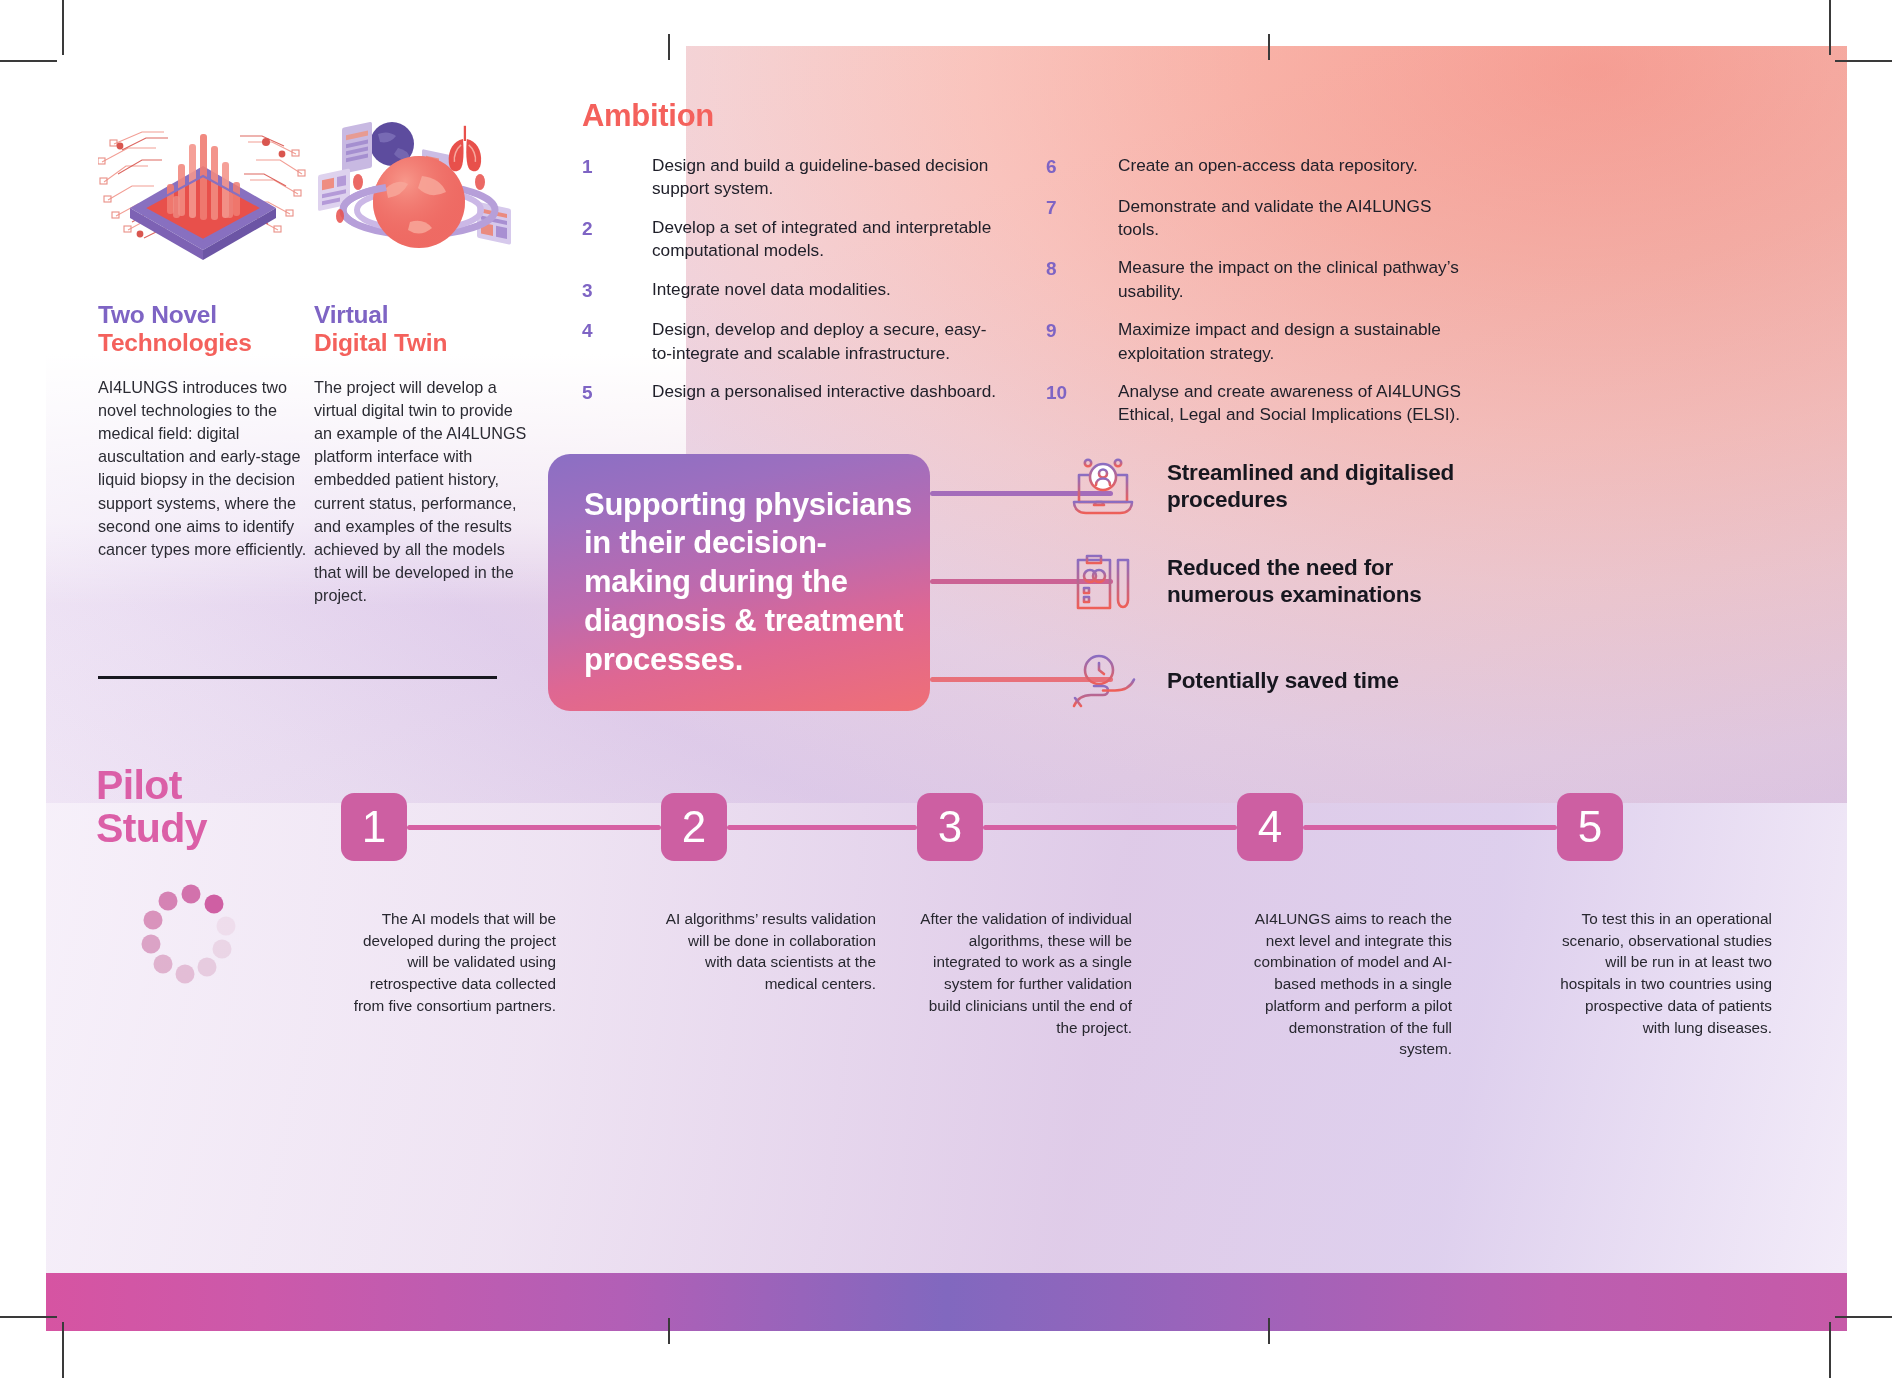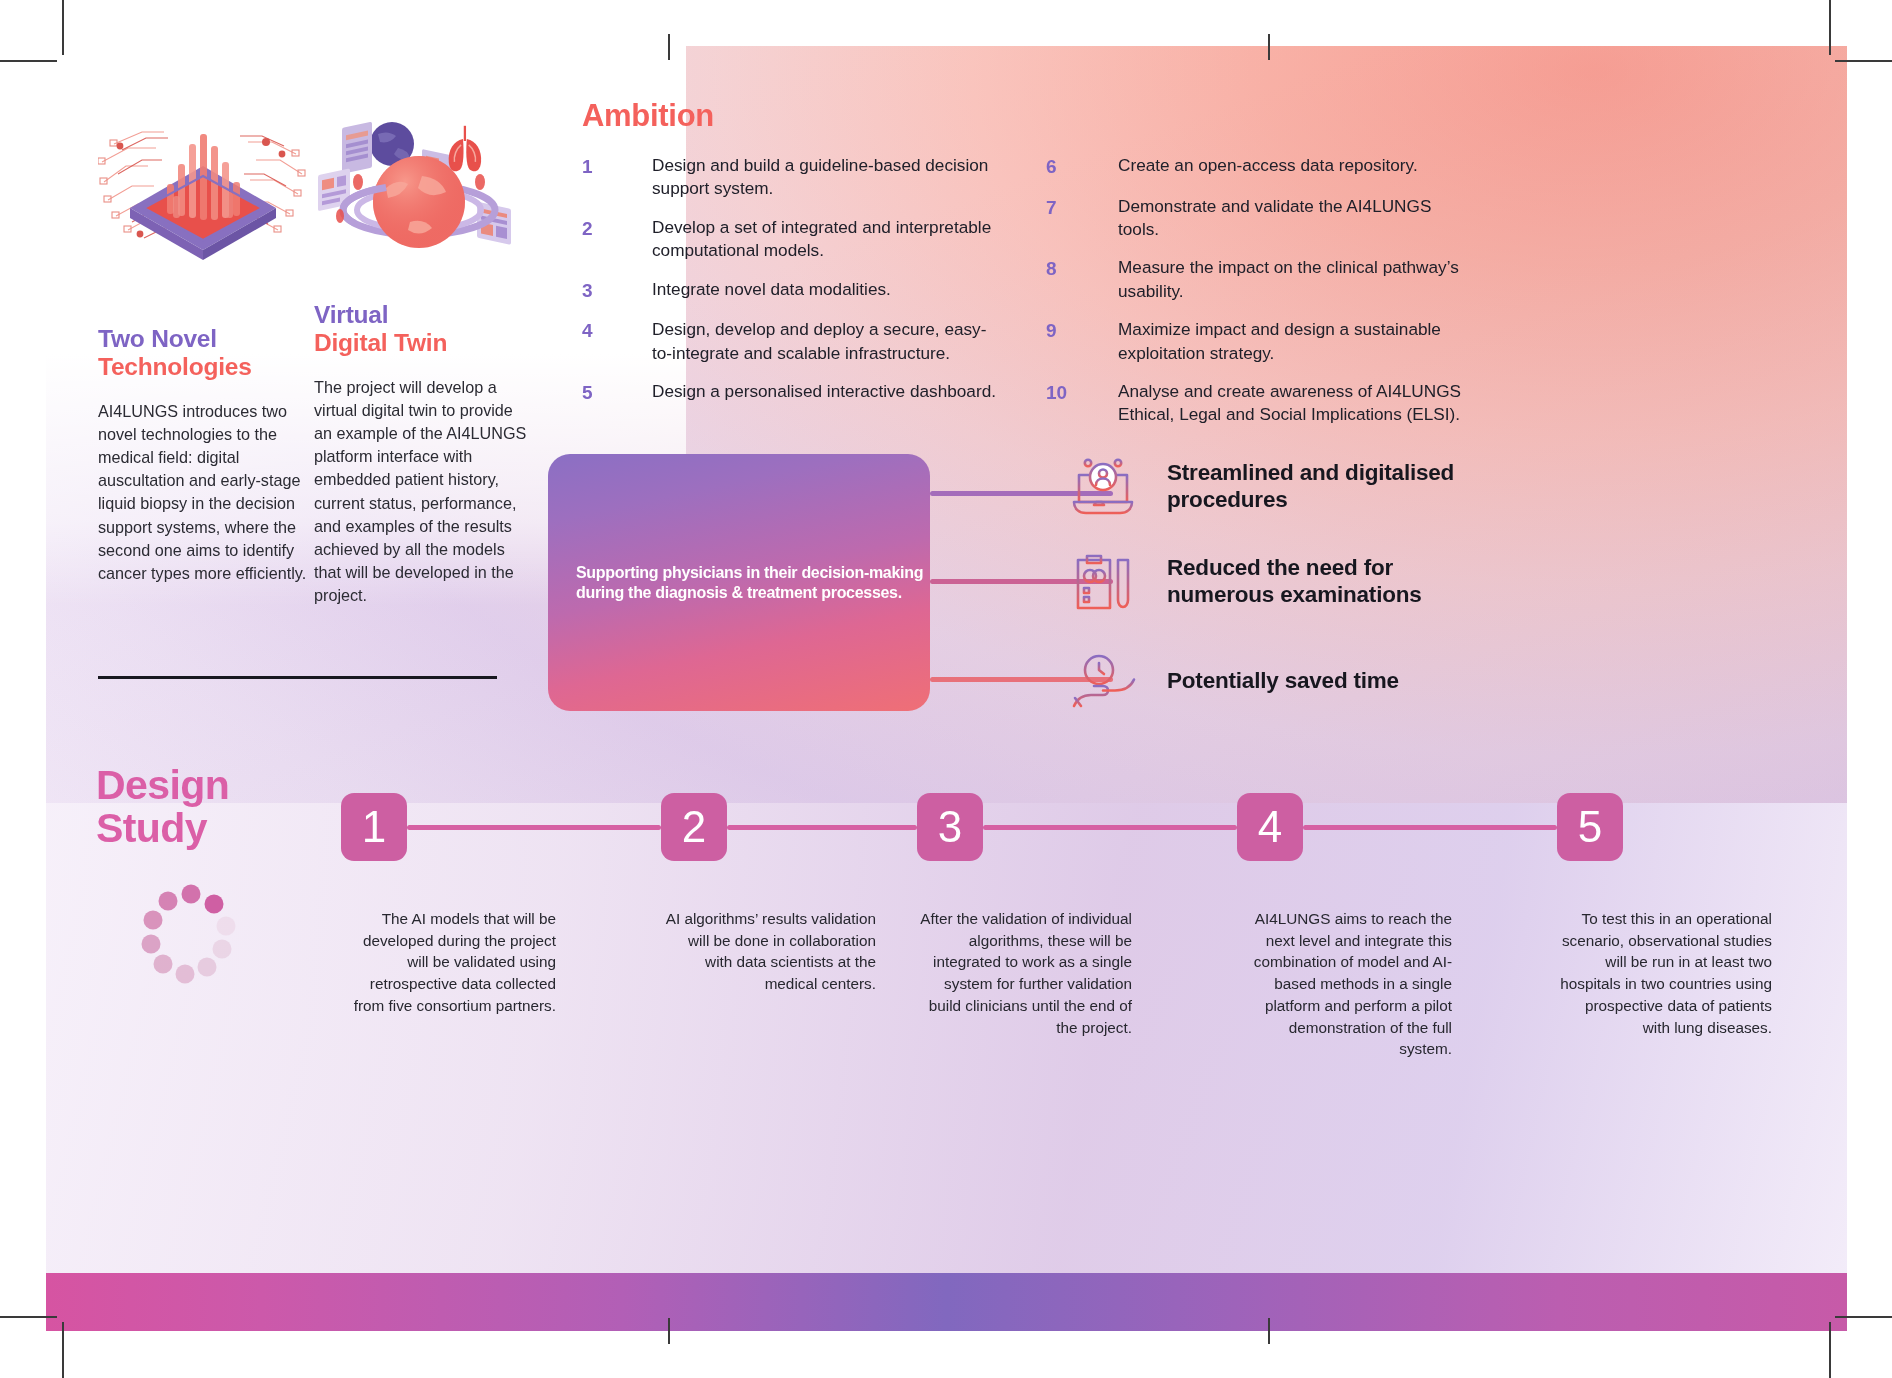--- a/index.html
+++ b/index.html
@@ -44,21 +44,21 @@
     background:linear-gradient(90deg,#d654a2 0%,#cc59aa 12%,#b25fb6 32%,#8168bf 50%,#9e63ba 66%,#bb5eb0 84%,#c75aa8 100%);
   }
 
   
   .illus{position:absolute;}
   #illus-chip{left:52px;top:58px;width:210px;height:160px;}
   #illus-twin{left:268px;top:58px;width:210px;height:160px;}
 
   
   .col{position:absolute;width:215px;}
-  #col-tech{left:52px;top:255px;margin-top:24px;}
+  #col-tech{left:52px;top:255px;}
   #col-twin{left:268px;top:255px;}
   .col h2{
     margin:0 0 18px 0;font-size:24.5px;line-height:1.16;font-weight:700;letter-spacing:-.2px;
   }
   .h-purple{color:#7e64c4;display:block;}
   .h-coral{color:#f4615c;display:block;}
   .col p{
     margin:0;font-size:16.2px;line-height:1.43;color:#2b2b33;
   }
 
@@ -79,22 +79,22 @@
   .amb-text{font-size:17.2px;line-height:1.36;color:#20202a;margin-left:36px;}
 
   
   #hero-card{
     position:absolute;left:502px;top:408px;width:382px;height:257px;
     border-radius:22px;
     background:linear-gradient(168deg,#8b6fc4 0%,#9d6fbf 20%,#bd6aae 48%,#de6793 70%,#ef6f76 100%);
     display:flex;align-items:center;
   }
   #hero-text{
-    color:#ffffff;font-size:16px;font-weight:700;line-height:1.25;
-    margin:0;padding:0 0 0 28px;letter-spacing:-.3px;
+    color:#ffffff;font-size:31px;font-weight:700;line-height:1.25;
+    margin:8px;padding:0 0 0 28px;letter-spacing:-.3px;
   }
 
   
   .connector{position:absolute;height:5px;border-radius:3px;}
   #conn-1{left:884px;top:445px;width:183px;background:#a46cba;}
   #conn-2{left:884px;top:533px;width:183px;background:#cb6294;}
   #conn-3{left:884px;top:631px;width:183px;background:#e8707a;}
 
   
   .benefit{position:absolute;display:flex;align-items:center;gap:29px;}
@@ -435,21 +435,21 @@
           <path d="M7 52 l6 8"></path>
         </g>
       </svg>
     </div>
     <div class="blabel">Potentially saved time</div>
   </div>
 
   <div id="divider"></div>
 
   <h2 id="pilot-title">
-    <span>Design</span><br>
+    <span>Pilot</span><br>
     <span>Study</span>
   </h2>
 
   <div id="pilot-dots">
     <svg viewBox="0 0 120 120" width="120" height="120">
       <circle cx="88" cy="28" r="9.5" fill="#cf5fa3"></circle>
       <circle cx="65" cy="18" r="9.5" fill="#d06ba8" opacity=".95"></circle>
       <circle cx="42" cy="25" r="9.5" fill="#d177ac" opacity=".9"></circle>
       <circle cx="27" cy="44" r="9.5" fill="#d382b2" opacity=".85"></circle>
       <circle cx="25" cy="68" r="9.5" fill="#d590b9" opacity=".8"></circle>

